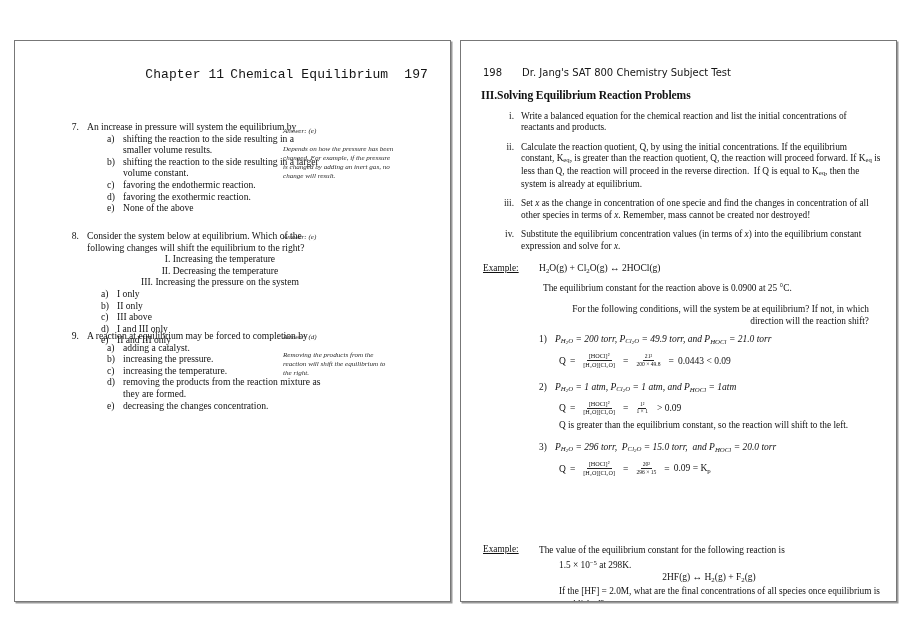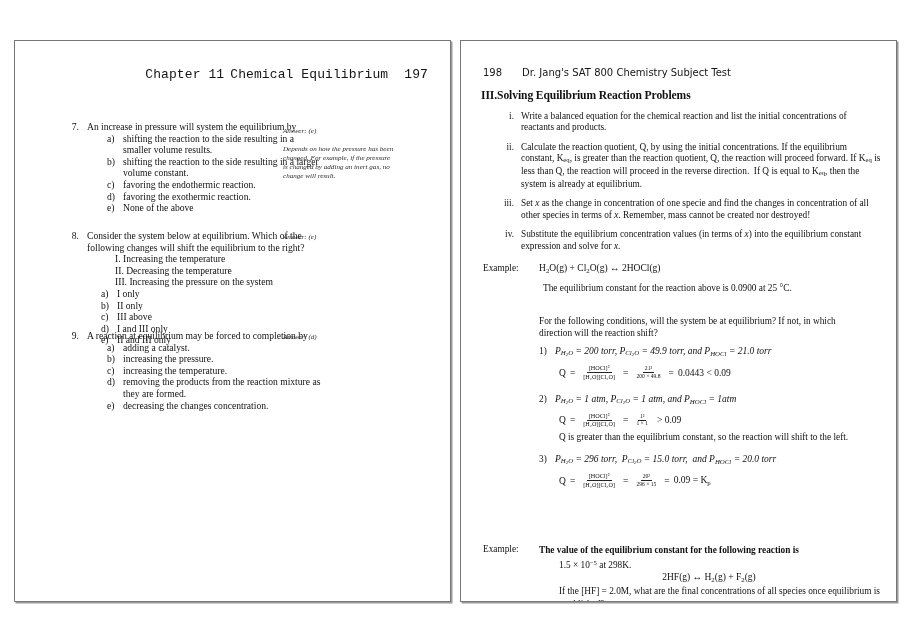--- a/index.html
+++ b/index.html
@@ -90,20 +90,21 @@
     font-size: 9.8px;
     line-height: 12px;
     margin-left: 10px;
     width: 236px;
   }
   .romanlist {
     margin: 0; padding: 0;
     list-style: none;
     margin-left: 52px;
     width: 210px;
+    text-align: center;
   }
   .romanlist li {
     font-size: 9.6px;
     line-height: 11.6px;
   }
   .sidenote {
     position: absolute;
     left: 268px;
     width: 112px;
     font-size: 7.1px;
@@ -162,20 +163,21 @@
   .example {
     position: absolute;
     left: 22px;
     width: 400px;
   }
   .ex-label {
     position: absolute;
     left: 0; top: 0;
     font-size: 9.3px;
     line-height: 11.4px;
+    text-decoration: underline;
   }
   .ex-eq {
     margin-left: 56px;
     font-size: 9.5px;
     line-height: 11.6px;
   }
   .ex-body {
     margin-left: 56px;
     font-size: 9.3px;
     line-height: 12.6px;
@@ -296,20 +298,21 @@
       <ul class="choices">
         <li><span class="lbl">a)</span><span>adding a catalyst.</span></li>
         <li><span class="lbl">b)</span><span>increasing the pressure.</span></li>
         <li><span class="lbl">c)</span><span>increasing the temperature.</span></li>
         <li><span class="lbl">d)</span><span>removing the products from the reaction mixture as they are formed.</span></li>
         <li><span class="lbl">e)</span><span>decreasing the changes concentration.</span></li>
       </ul>
     </div>
     <div class="sidenote" style="top:292px;">
       <span class="ans">Answer: (d)</span>
+      <span>Removing the products from the reaction will shift the equilibrium to the right.</span>
     </div>
 
   </div>
 
   <div class="page page-right">
 
     <div class="running-head-r">
       <span class="pg">198</span><span>Dr. Jang's SAT 800 Chemistry Subject Test</span>
     </div>
 
@@ -335,21 +338,21 @@
         <span>Substitute the equilibrium concentration values (in terms of <i>x</i>) into the equilibrium constant expression and solve for <i>x</i>.</span>
       </div>
     </div>
 
     <div class="example" style="top:222px;">
       <span class="ex-label">Example:</span>
       <div class="ex-eq">
         H<sub>2</sub>O(g) + Cl<sub>2</sub>O(g) ↔ 2HOCl(g)
       </div>
       <div class="ex-body" style="margin-top:6px; margin-left:60px;">The equilibrium constant for the reaction above is 0.0900 at 25 °C.</div>
-      <div class="ex-body" style="margin-top:20px; width:330px;">For the following conditions, will the system be at equilibrium?  If not, in which direction will the reaction shift?</div>
+      <div class="ex-body" style="margin-top:8px; width:330px;text-align:right;">For the following conditions, will the system be at equilibrium?  If not, in which direction will the reaction shift?</div>
 
       <div class="numitem" style="margin-top:5px;">
         <span class="n">1)</span>
         <span class="pvals">
           <i>P<sub>H<sub>2</sub>O</sub></i> = 200 <i>torr</i>, <i>P<sub>Cl<sub>2</sub>O</sub></i> = 49.9 <i>torr</i>, and <i>P<sub>HOCl</sub></i> = 21.0 <i>torr</i>
         </span>
       </div>
       <div class="qeq">
         <span>Q</span>
           <span class="op">=</span>
@@ -406,21 +409,21 @@
           <span class="num">20²</span>
           <span class="den">296 × 15</span>
         </span>
         <span class="op">=</span>
         <span>0.09 = K<sub>p</sub></span>
       </div>
     </div>
 
     <div class="example" style="top:503px;">
       <span class="ex-label">Example:</span>
-      <div class="ex-body" style="margin-left:56px; width:344px;font-weight:bold;">The value of the equilibrium constant for the following reaction is</div>
+      <div class="ex-body" style="margin-left:56px; width:344px;">The value of the equilibrium constant for the following reaction is</div>
       <div class="ex-body" style="margin-left:76px;">1.5 × 10<sup>−5</sup> at 298K.</div>
       <div class="centered-eq" style="margin-left:76px; width:300px;">
         2HF(g) ↔ H<sub>2</sub>(g) + F<sub>2</sub>(g)
       </div>
       <div class="ex-body" style="margin-left:76px; width:324px;">If the [HF] = 2.0M, what are the final concentrations of all species once equilibrium is established?</div>
     </div>
 
   </div>
 </div>
 

